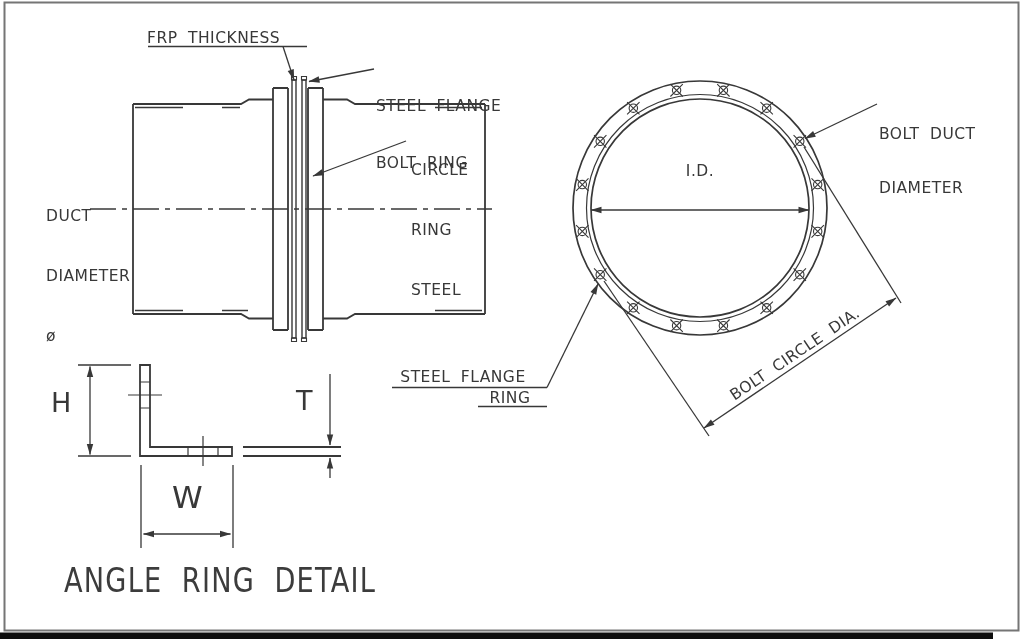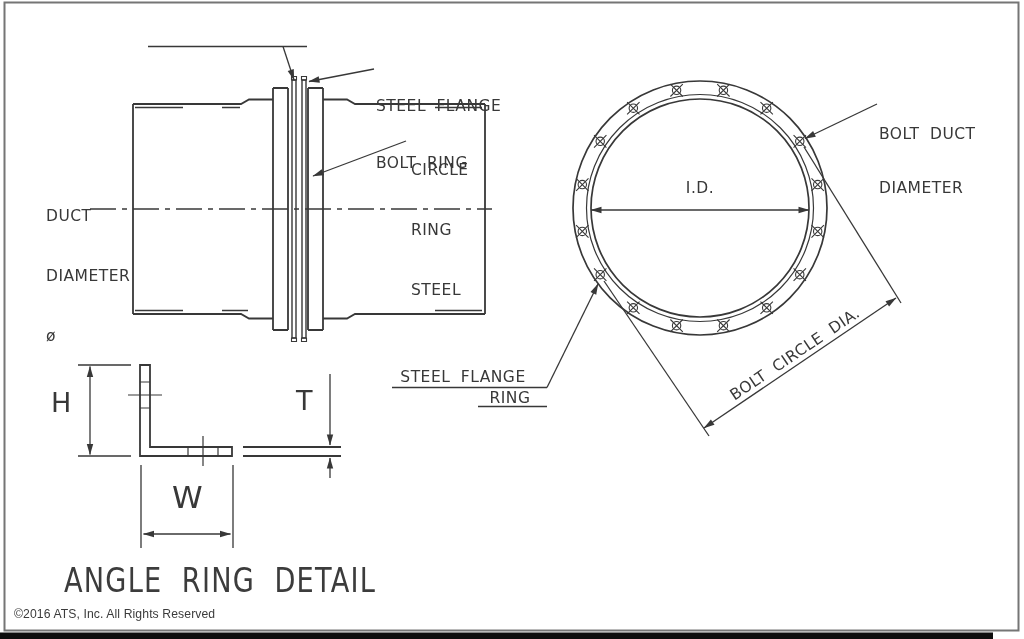--- a/index.html
+++ b/index.html
@@ -147,50 +147,50 @@
       <path d="M141,465 V548 M233,465 V548"></path>
       <path d="M143.5,534 H230.5" marker-start="url(#arw)" marker-end="url(#arw)"></path>
     </g>
     <g stroke="#383838" stroke-width="1.3" fill="none">
       <path stroke-width="1.8" d="M243,447 H341 M243,456 H341"></path>
       <path d="M330,374 V445" marker-end="url(#arw)"></path>
       <path d="M330,478 V458" marker-end="url(#arw)"></path>
     </g>
   </svg>
 
+  <div class="lbl" style="left:147px;top:28px;">FRP THICKNESS</div>
 
   <div class="lbl" style="left:376px;top:59px;line-height:19px;">
     <span class="ln">STEEL FLANGE</span>
     <span class="ln">BOLT RING</span>
   </div>
 
   <div class="lbl" style="left:411px;top:120px;">
     <span class="ln">CIRCLE</span>
     <span class="ln">RING</span>
     <span class="ln">STEEL</span>
   </div>
 
   <div class="lbl" style="left:46px;top:166px;">
     <span class="ln">DUCT</span>
     <span class="ln">DIAMETER</span>
     <span class="ln">ø</span>
   </div>
 
-  <div class="lbl ctr" style="left:676px;top:178px;width:48px;">I.D.</div>
+  <div class="lbl ctr" style="left:676px;top:161px;width:48px;">I.D.</div>
 
   <div class="lbl" style="left:879px;top:89px;line-height:18px;">
     <span class="ln">BOLT DUCT</span>
     <span class="ln">DIAMETER</span>
   </div>
 
   <div class="lbl" id="bolt-circle-dia-label">BOLT CIRCLE DIA.</div>
 
   <div class="lbl ctr" style="left:390px;top:367px;width:146px;">STEEL FLANGE</div>
   <div class="lbl ctr" style="left:478px;top:388px;width:64px;">RING</div>
 
   <div class="lbl big" style="left:51px;top:393px;">H</div>
   <div class="lbl big" id="w-label" style="left:172px;top:487px;">W</div>
   <div class="lbl big" style="left:296px;top:391px;">T</div>
 
   <div id="drawing-title">ANGLE RING DETAIL</div>
 
-  <div id="copyright">©2016 ATS, Inc. All Rights Reserved</div>
 </div>
 
 </body></html>

